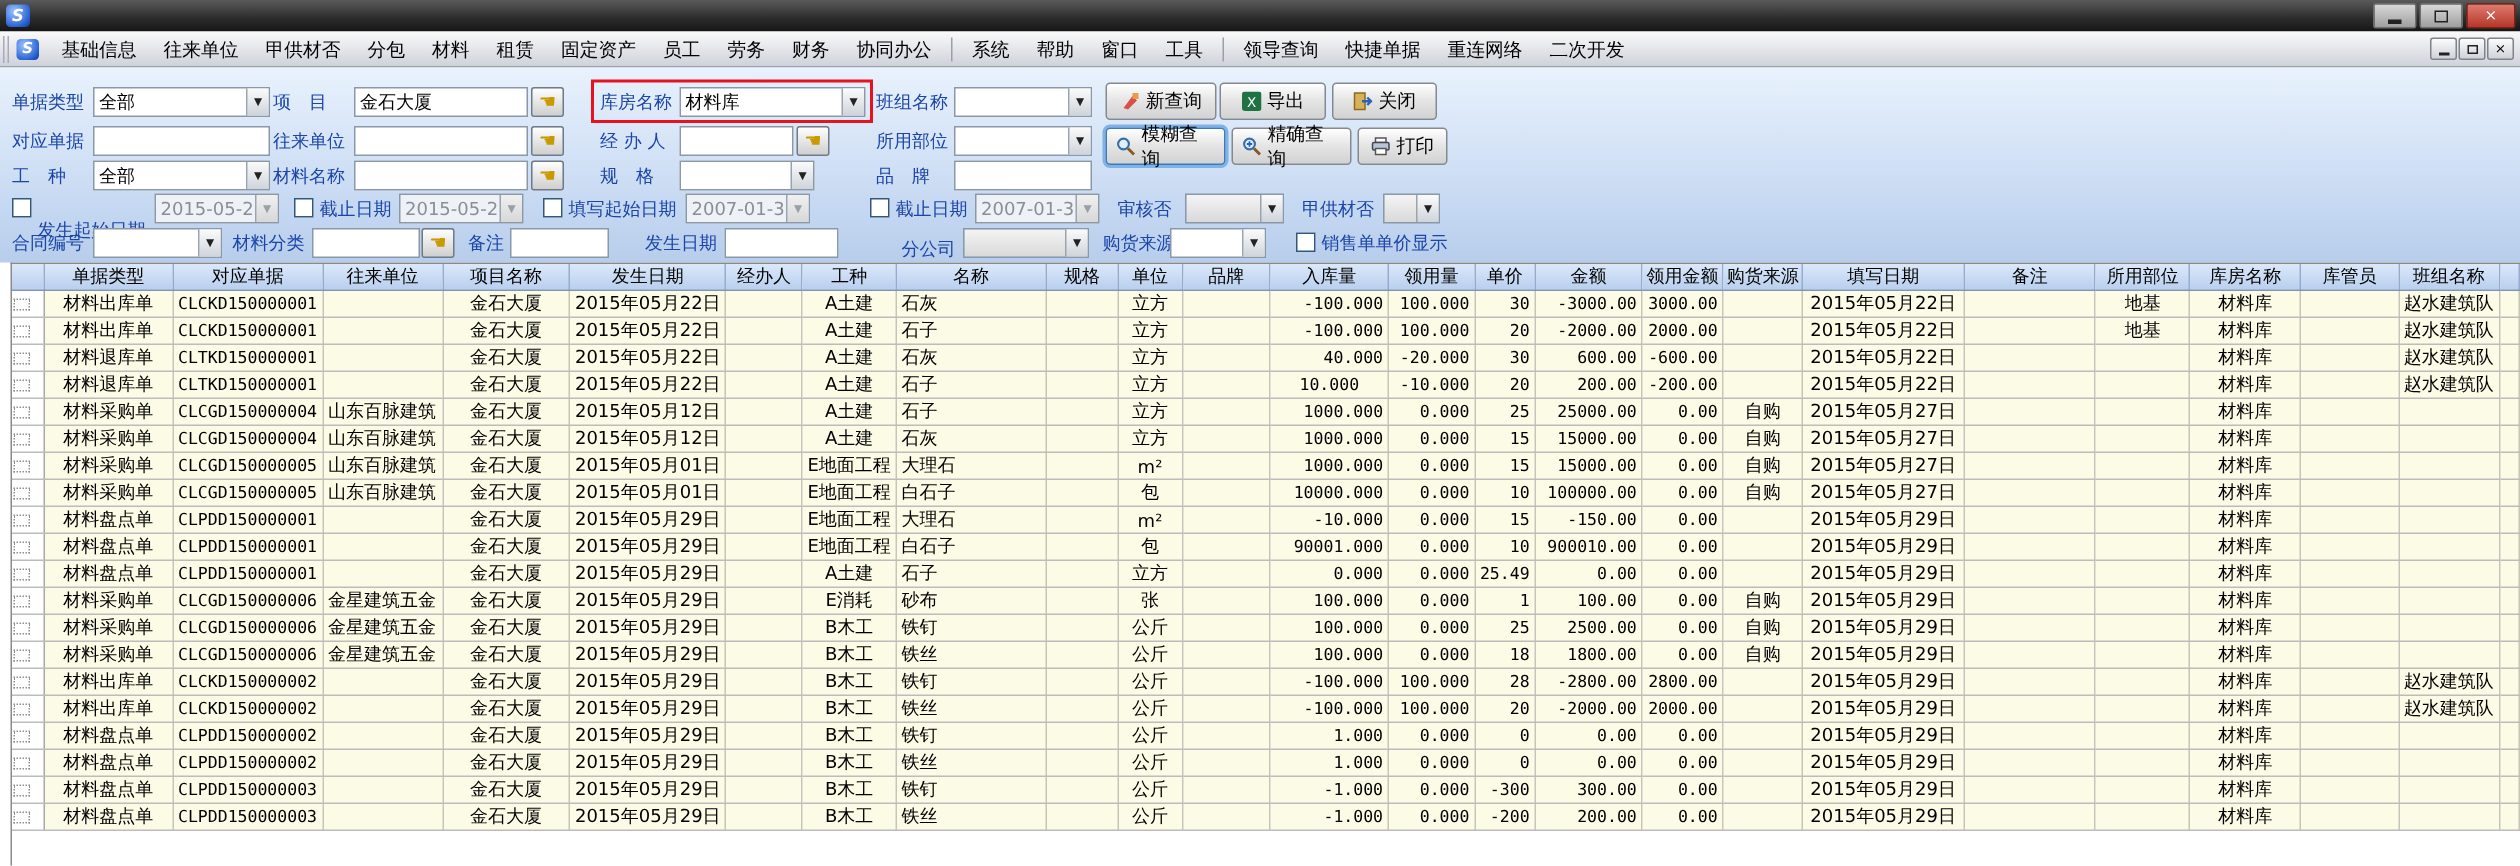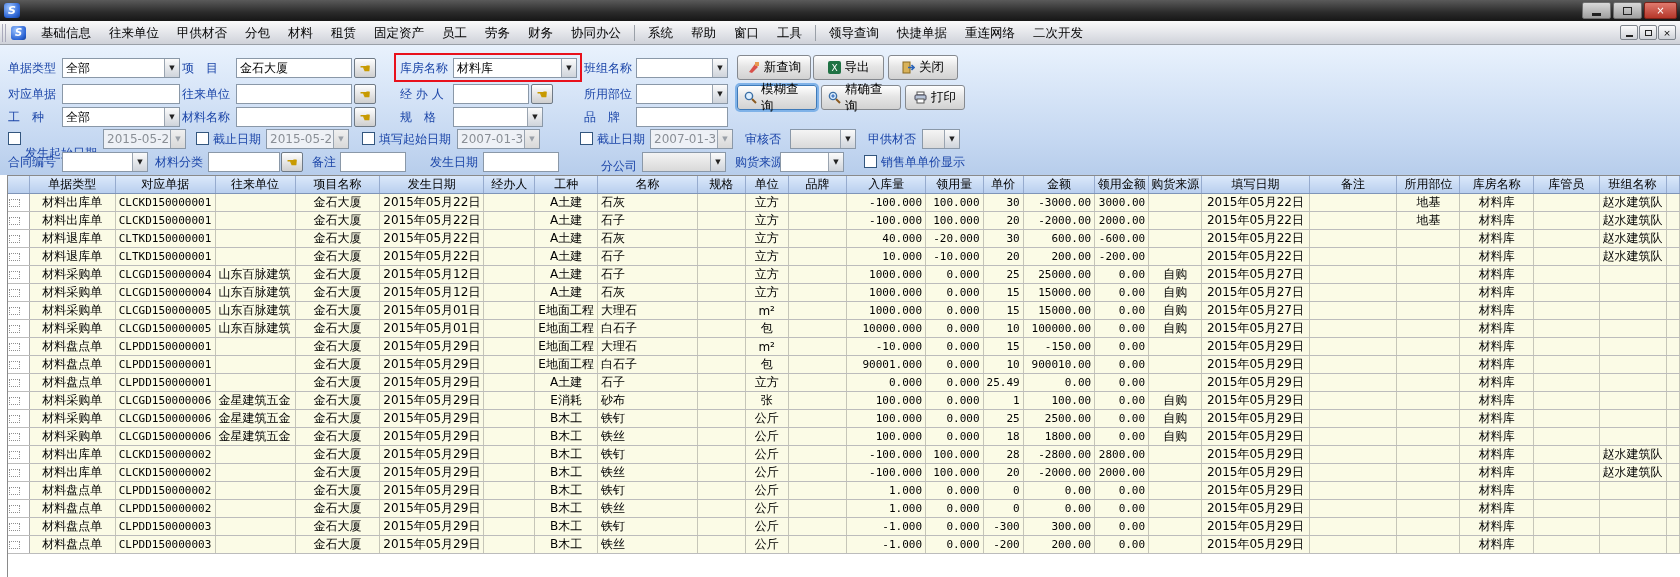--- a/index.html
+++ b/index.html
@@ -446,21 +446,21 @@
           <td class="mono" style="text-align: left;">CLTKD150000001</td>
           <td style="text-align: left;"></td>
           <td style="text-align: center;">金石大厦</td>
           <td style="text-align: center;">2015年05月22日</td>
           <td style="text-align: center;"></td>
           <td style="text-align: center;">A土建</td>
           <td style="text-align: left;">石子</td>
           <td style="text-align: center;"></td>
           <td style="text-align: center;">立方</td>
           <td style="text-align: center;"></td>
-          <td class="mono" style="text-align: right;">10.000</td>
+          <td class="mono" style="text-align: center;">10.000</td>
           <td class="mono" style="text-align: right;">-10.000</td>
           <td class="mono" style="text-align: right;">20</td>
           <td class="mono" style="text-align: right;">200.00</td>
           <td class="mono" style="text-align: right;">-200.00</td>
           <td style="text-align: center;"></td>
           <td style="text-align: center;">2015年05月22日</td>
           <td style="text-align: center;"></td>
           <td style="text-align: center;"></td>
           <td style="text-align: center;">材料库</td>
           <td style="text-align: center;"></td>

